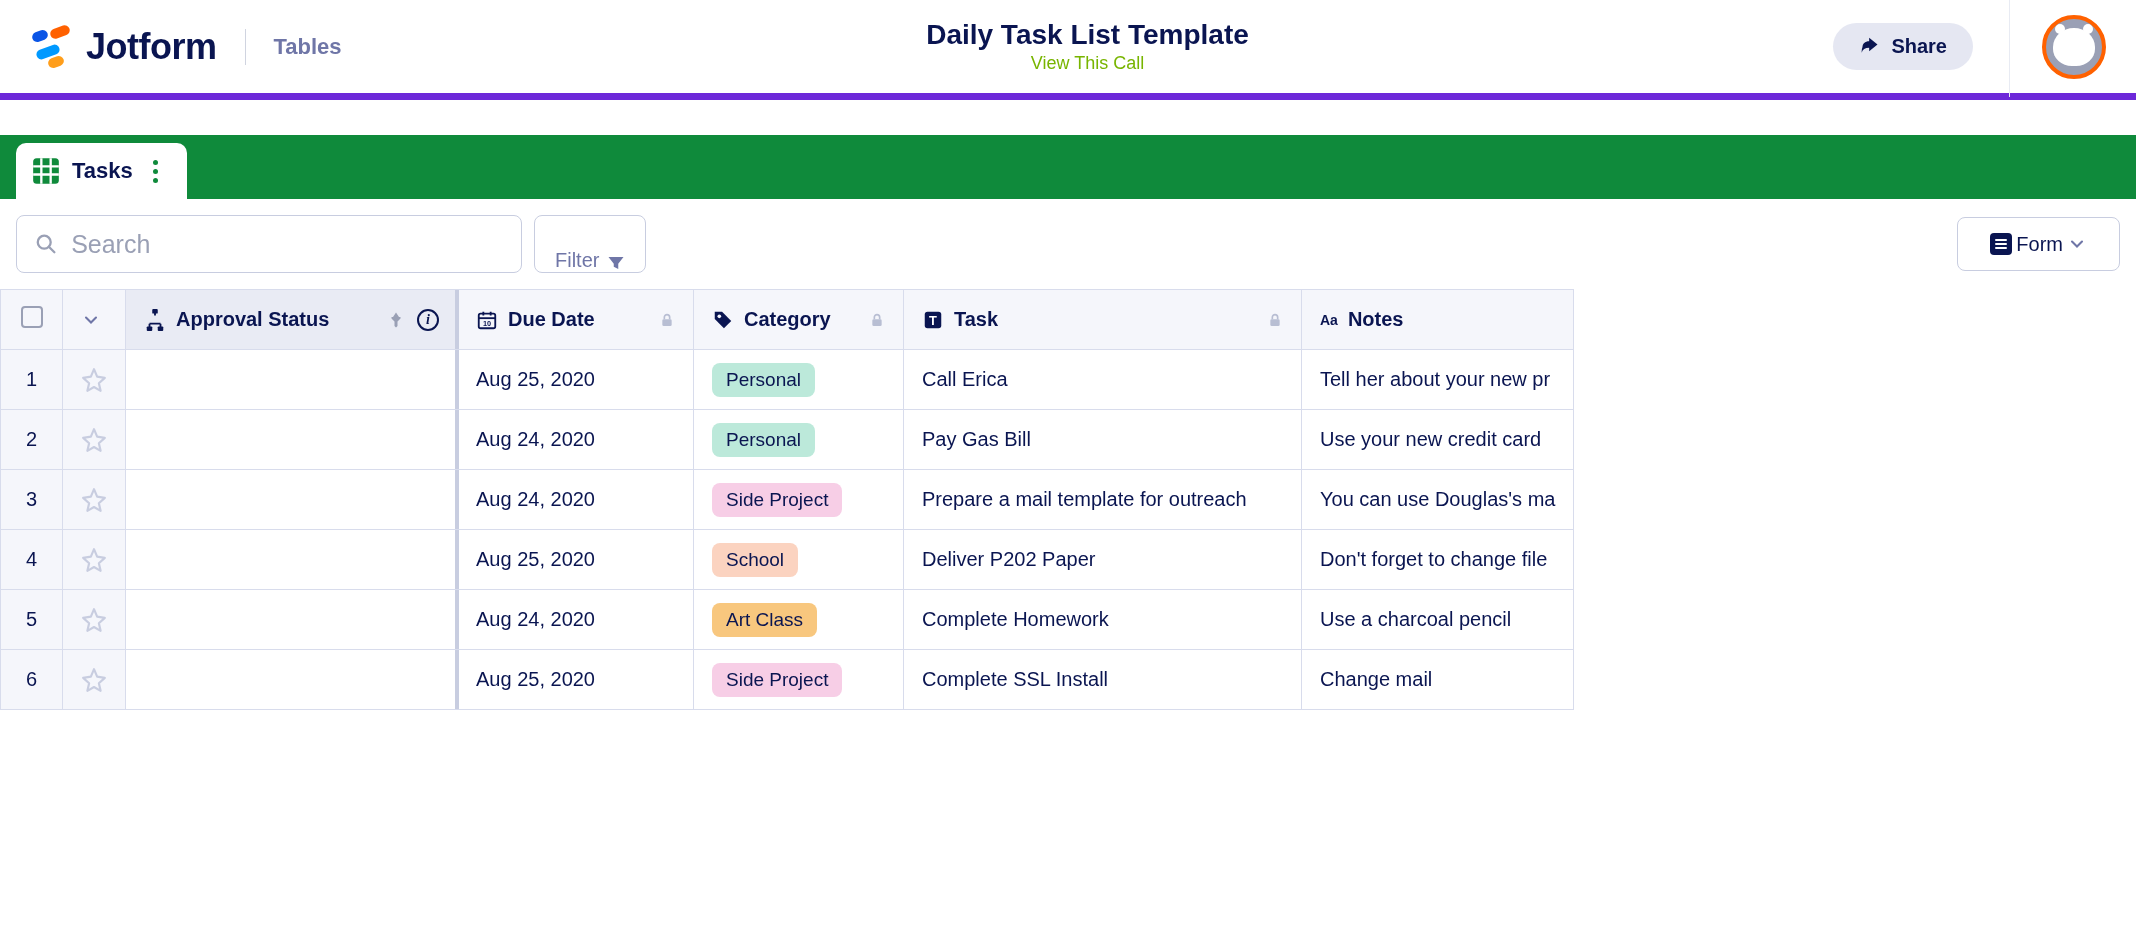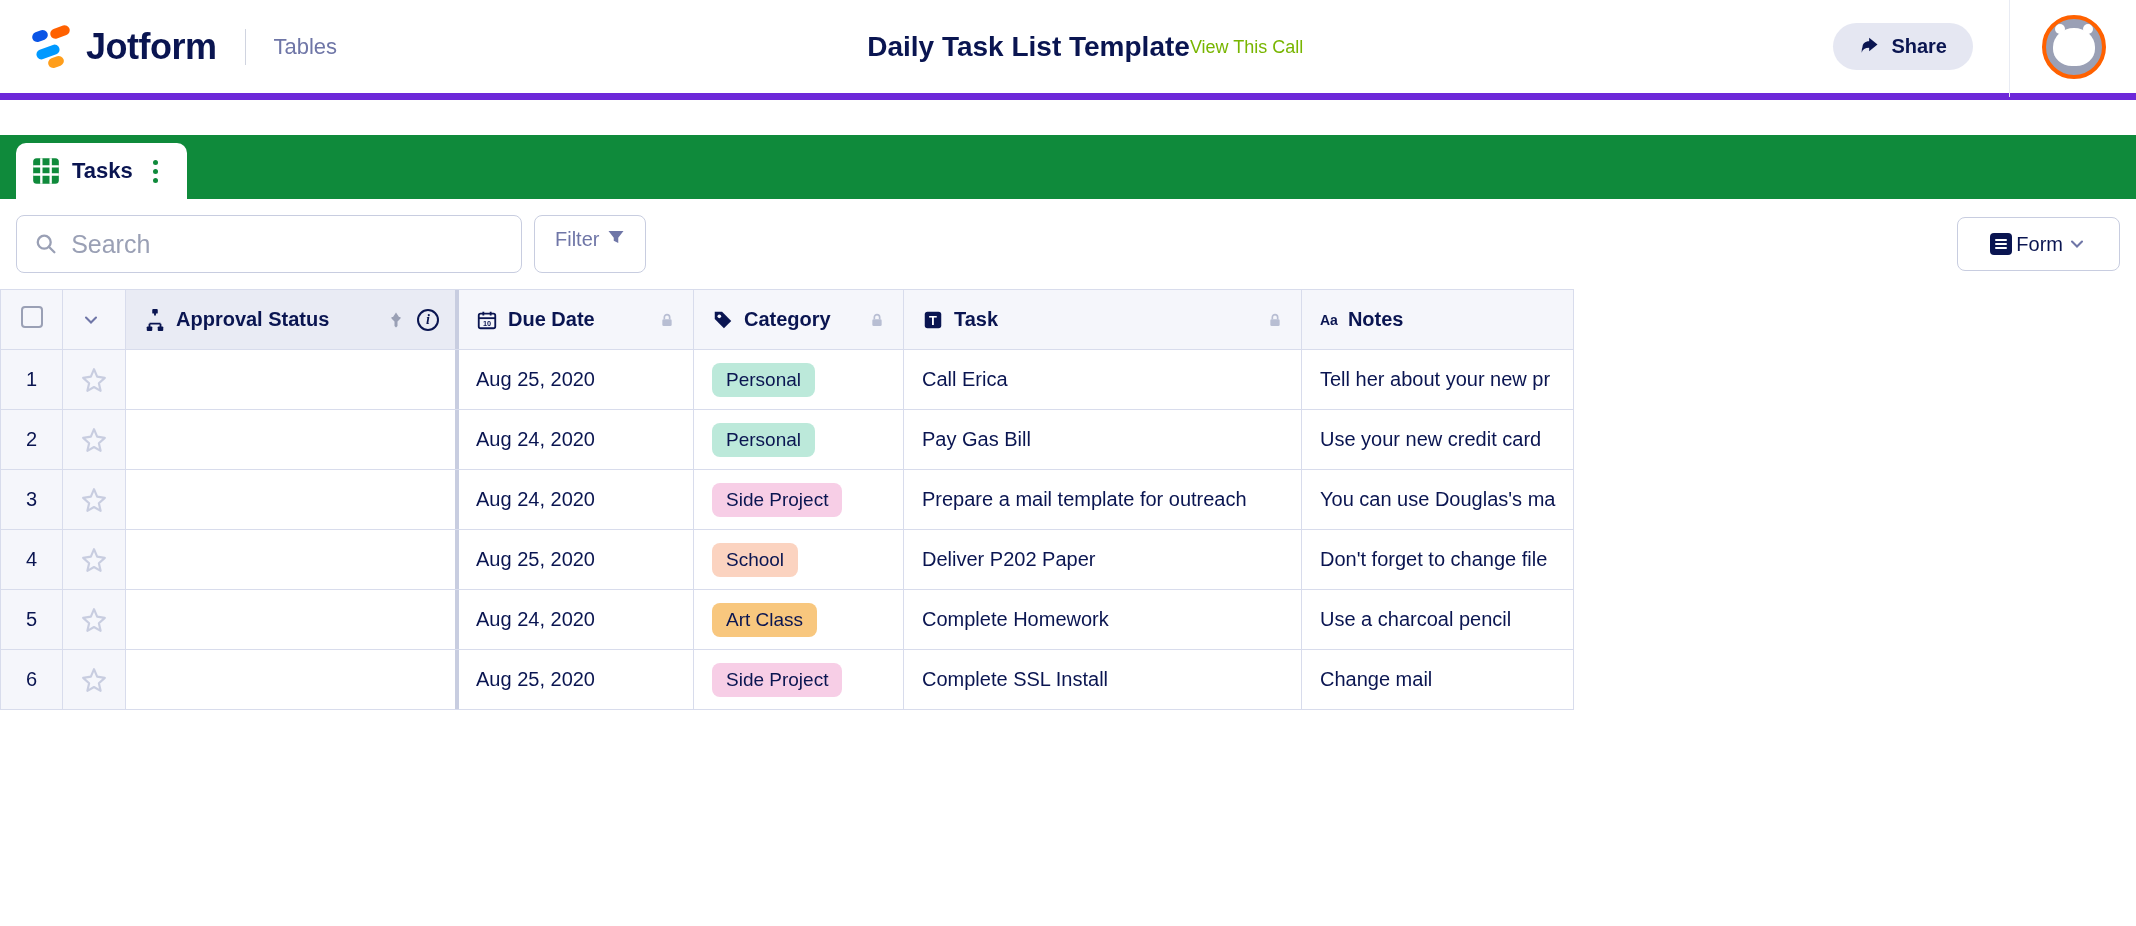--- a/index.html
+++ b/index.html
@@ -5,22 +5,22 @@
 * { box-sizing: border-box; margin: 0; padding: 0; }
 body { font-family: -apple-system, BlinkMacSystemFont, "Segoe UI", Helvetica, Arial, sans-serif; color: #0a1551; background: #fff; overflow-x: hidden; }
 
 
 .header { display: flex; align-items: center; height: 100px; padding: 0 30px; border-bottom: 7px solid #6d28d9; }
 .logo-area { display: flex; align-items: center; gap: 20px; }
 .logo { display: flex; align-items: center; gap: 12px; }
 .logo-mark { width: 44px; height: 44px; position: relative; }
 .logo-text { font-size: 36px; font-weight: 800; color: #0a1551; letter-spacing: -0.5px; }
 .divider-v { width: 1px; height: 36px; background: #d0d4e0; margin: 0 8px; }
-.brand-sub { font-size: 22px; color: #6f76a7; font-weight: 400; }
-.title-area { flex: 1; display: flex; flex-direction: row; align-items: center; justify-content: center; }
+.brand-sub { font-size: 22px; color: #6f76a7; font-weight: 700; }
+.title-area { flex: 1; display: flex; flex-direction: column; align-items: center; justify-content: center; }
 .title { font-size: 28px; font-weight: 700; color: #0a1551; }
 .title-link { font-size: 18px; color: #78b500; font-weight: 500; margin-top: 2px; cursor: pointer; }
 .header-right { display: flex; align-items: center; gap: 24px; }
 .share-btn { display: flex; align-items: center; gap: 10px; background: #e5e7f2; border-radius: 24px; padding: 12px 26px; font-size: 20px; font-weight: 600; color: #0a1551; cursor: pointer; }
 .avatar { width: 64px; height: 64px; border-radius: 50%; border: 4px solid #ff6100; background: #9aa0b5; display: flex; align-items: center; justify-content: center; overflow: hidden; }
 .avatar-inner { width: 42px; height: 38px; background: #fff; border-radius: 50% 50% 45% 45%; position: relative; }
 .avatar-inner::before, .avatar-inner::after { content:''; position:absolute; width:10px; height:10px; background:#fff; border-radius:50%; top:-4px; }
 .avatar-inner::before { left: 2px; }
 .avatar-inner::after { right: 2px; }
 .header-sep { width: 1px; height: 100px; background: #e8ebf3; margin: 0 8px 0 12px; }
@@ -31,21 +31,21 @@
 .tab .grid-icon { width: 28px; height: 28px; }
 .tab .more { width: 22px; display:flex; flex-direction:column; gap:4px; align-items:center; }
 .tab .more span { width:5px; height:5px; border-radius:50%; background:#0f8a3b; }
 
 
 .toolbar { display:flex; align-items:center; justify-content:space-between; padding: 16px; }
 .toolbar-left { display:flex; align-items:center; }
 .search-wrap { display:flex; align-items:center; border:1px solid #c8cde0; border-radius:8px; padding: 0 18px; height:58px; width:506px; background:#fff; }
 .search-wrap input { border:none; outline:none; font-size:25px; color:#0a1551; width:100%; background:transparent; }
 .search-wrap input::placeholder { color:#9aa0b5; }
-.filter-btn { display:flex; align-items:flex-start; gap:8px; border:1px solid #c8cde0; border-radius:8px; padding: 12px 20px; height:58px; margin-left:12px; font-size:20px; color:#6f76a7; cursor:pointer; }
+.filter-btn { display:flex; align-items:flex-end; gap:8px; border:1px solid #c8cde0; border-radius:8px; padding: 0 20px; height:58px; margin-left:12px; font-size:20px; color:#6f76a7; cursor:pointer; }
 .form-btn { display:flex; align-items:center; gap:4px; border:1px solid #c8cde0; border-radius:8px; padding: 0 32px; height:54px; font-size:20px; color:#0a1551; font-weight:500; cursor:pointer; }
 .form-btn .form-icon { width:22px; height:22px; background:#0a1551; border-radius:4px; display:flex; flex-direction:column; align-items:center; justify-content:center; gap:2px; }
 .form-btn .form-icon span { width:12px; height:2px; background:#fff; border-radius:1px; }
 
 
 .table-wrap { overflow-x:auto; }
 .table { display:table; border-collapse:collapse; min-width:1560px; }
 .thead { display:table-row; }
 .th, .td { display:table-cell; vertical-align:middle; border-top:1px solid #d8dcec; border-bottom:1px solid #d8dcec; border-right:1px solid #d8dcec; background:#f5f6fb; height:60px; padding: 0 18px; font-size:20px; color:#0a1551; }
 .th { font-weight:700; white-space:nowrap; }

